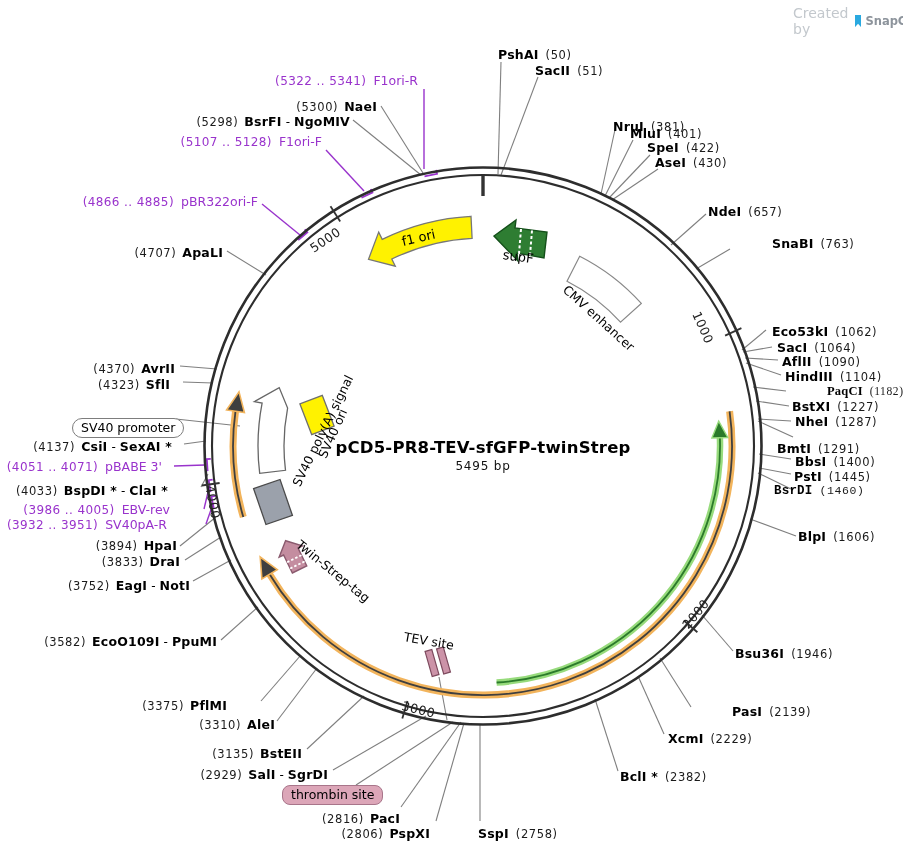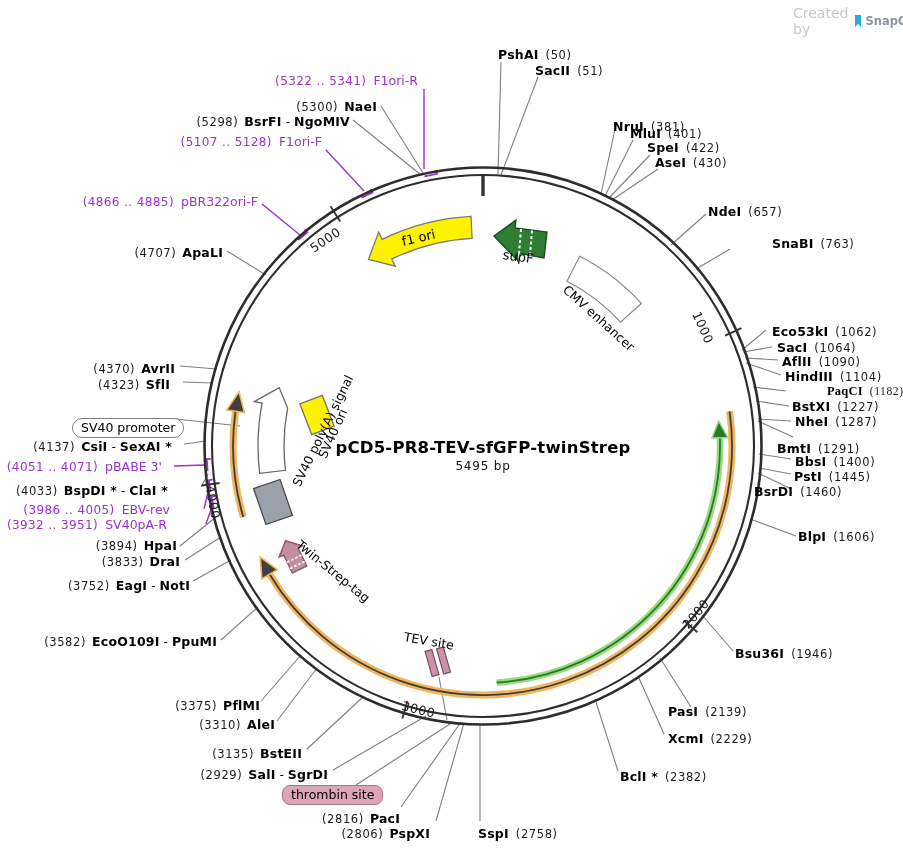--- a/index.html
+++ b/index.html
@@ -198,34 +198,34 @@
 <div class="site" style="left:772px;top:321px;"><b>Eco53kI</b><span class="num post">(1062)</span></div>
 <div class="site" style="left:777px;top:337px;"><b>SacI</b><span class="num post">(1064)</span></div>
 <div class="site" style="left:782px;top:351px;"><b>AflII</b><span class="num post">(1090)</span></div>
 <div class="site" style="left:785px;top:366px;"><b>HindIII</b><span class="num post">(1104)</span></div>
 <div class="site" style="left:827px;top:381px;font-family:Liberation Serif, serif;"><b>PaqCI</b><span class="num post">(1182)</span></div>
 <div class="site" style="left:792px;top:396px;"><b>BstXI</b><span class="num post">(1227)</span></div>
 <div class="site" style="left:795px;top:411px;"><b>NheI</b><span class="num post">(1287)</span></div>
 <div class="site" style="left:777px;top:426px;margin-top:12px;"><b>BmtI</b><span class="num post">(1291)</span></div>
 <div class="site" style="left:795px;top:451px;"><b>BbsI</b><span class="num post">(1400)</span></div>
 <div class="site" style="left:794px;top:466px;"><b>PstI</b><span class="num post">(1445)</span></div>
-<div class="site" style="left:754px;top:481px;"><b>BsrDI</b><span class="num post">(1460)</span></div>
+<div class="site" style="left:774px;top:481px;font-family:Liberation Mono, monospace;"><b>BsrDI</b><span class="num post">(1460)</span></div>
 <div class="site" style="left:798px;top:526px;"><b>BlpI</b><span class="num post">(1606)</span></div>
 <div class="site" style="left:735px;top:643px;"><b>Bsu36I</b><span class="num post">(1946)</span></div>
-<div class="site" style="left:668px;top:701px;"><b>PasI</b><span class="num post">(2139)</span></div>
+<div class="site" style="left:732px;top:701px;"><b>PasI</b><span class="num post">(2139)</span></div>
 <div class="site" style="left:668px;top:728px;"><b>XcmI</b><span class="num post">(2229)</span></div>
 <div class="site" style="left:620px;top:766px;"><b>BclI *</b><span class="num post">(2382)</span></div>
 <div class="site" style="left:478px;top:823px;"><b>SspI</b><span class="num post">(2758)</span></div>
 
 <div class="site right" style="right:473px;top:823px;"><span class="num pre">(2806)</span><b>PspXI</b></div>
 <div class="site right" style="right:503px;top:808px;"><span class="num pre">(2816)</span><b>PacI</b></div>
 <div class="site right" style="right:575px;top:764px;"><span class="num pre">(2929)</span><b>SalI</b><span class="sep">-</span><b>SgrDI</b></div>
 <div class="site right" style="right:601px;top:743px;"><span class="num pre">(3135)</span><b>BstEII</b></div>
 <div class="site right" style="right:628px;top:714px;"><span class="num pre">(3310)</span><b>AleI</b></div>
-<div class="site right" style="right:643px;top:695px;margin-left:24px;"><span class="num pre">(3375)</span><b>PflMI</b></div>
+<div class="site right" style="right:676px;top:695px;margin-left:24px;"><span class="num pre">(3375)</span><b>PflMI</b></div>
 <div class="site right" style="right:686px;top:631px;"><span class="num pre">(3582)</span><b>EcoO109I</b><span class="sep">-</span><b>PpuMI</b></div>
 <div class="site right" style="right:713px;top:575px;"><span class="num pre">(3752)</span><b>EagI</b><span class="sep">-</span><b>NotI</b></div>
 <div class="site right" style="right:723px;top:551px;"><span class="num pre">(3833)</span><b>DraI</b></div>
 <div class="site right" style="right:726px;top:535px;"><span class="num pre">(3894)</span><b>HpaI</b></div>
 <div class="site right" style="right:735px;top:480px;"><span class="num pre">(4033)</span><b>BspDI *</b><span class="sep">-</span><b>ClaI *</b></div>
 <div class="site right" style="right:731px;top:436px;"><span class="num pre">(4137)</span><b>CsiI</b><span class="sep">-</span><b>SexAI *</b></div>
 <div class="site right" style="right:733px;top:374px;"><span class="num pre">(4323)</span><b>SflI</b></div>
 <div class="site right" style="right:728px;top:358px;"><span class="num pre">(4370)</span><b>AvrII</b></div>
 <div class="site right" style="right:680px;top:242px;"><span class="num pre">(4707)</span><b>ApaLI</b></div>
 <div class="site right" style="right:553px;top:111px;"><span class="num pre">(5298)</span><b>BsrFI</b><span class="sep">-</span><b>NgoMIV</b></div>

